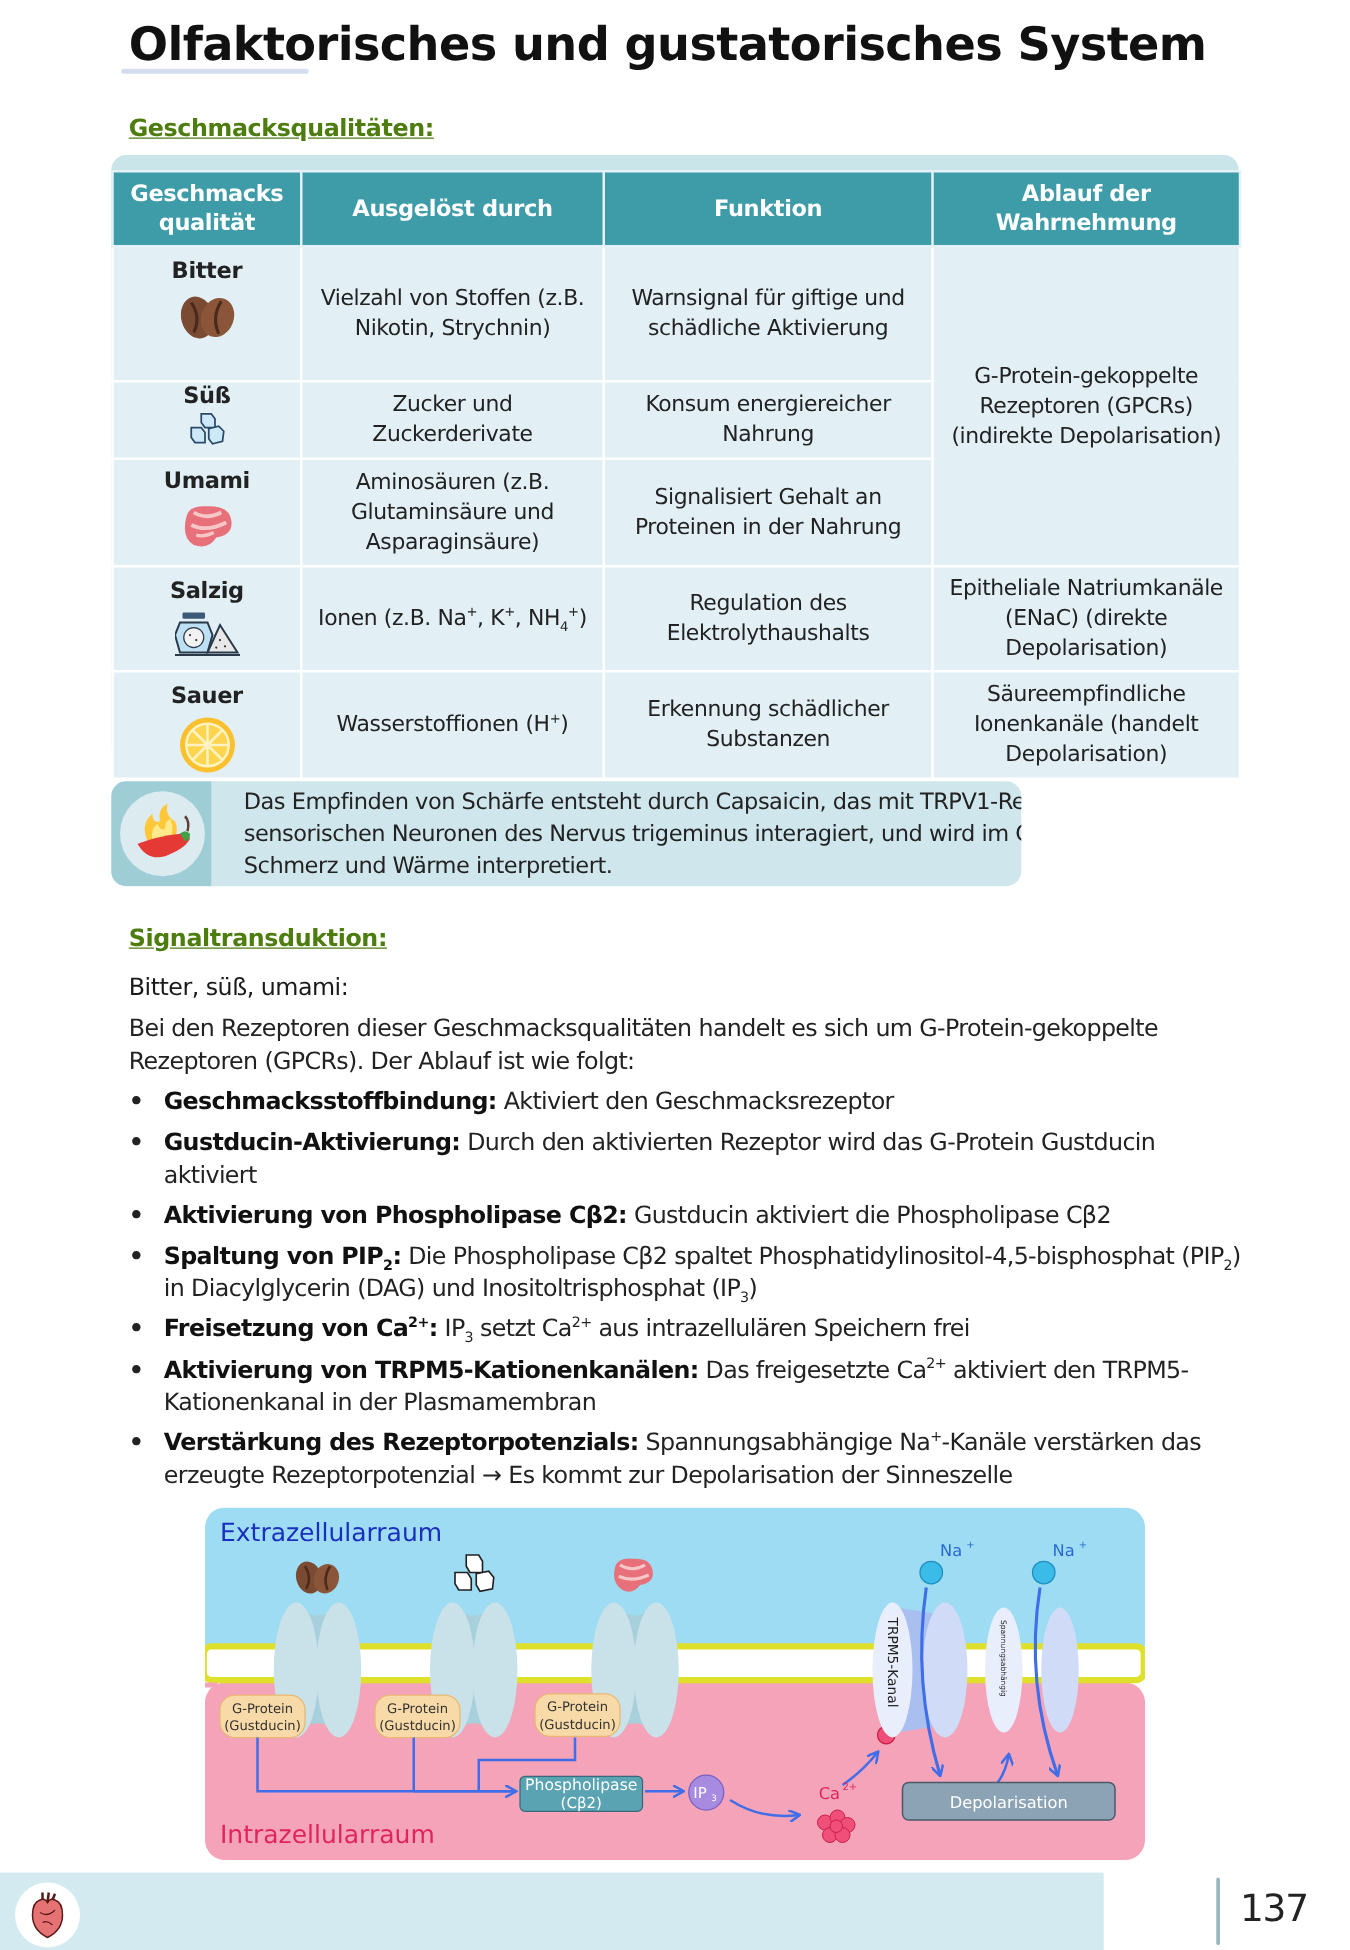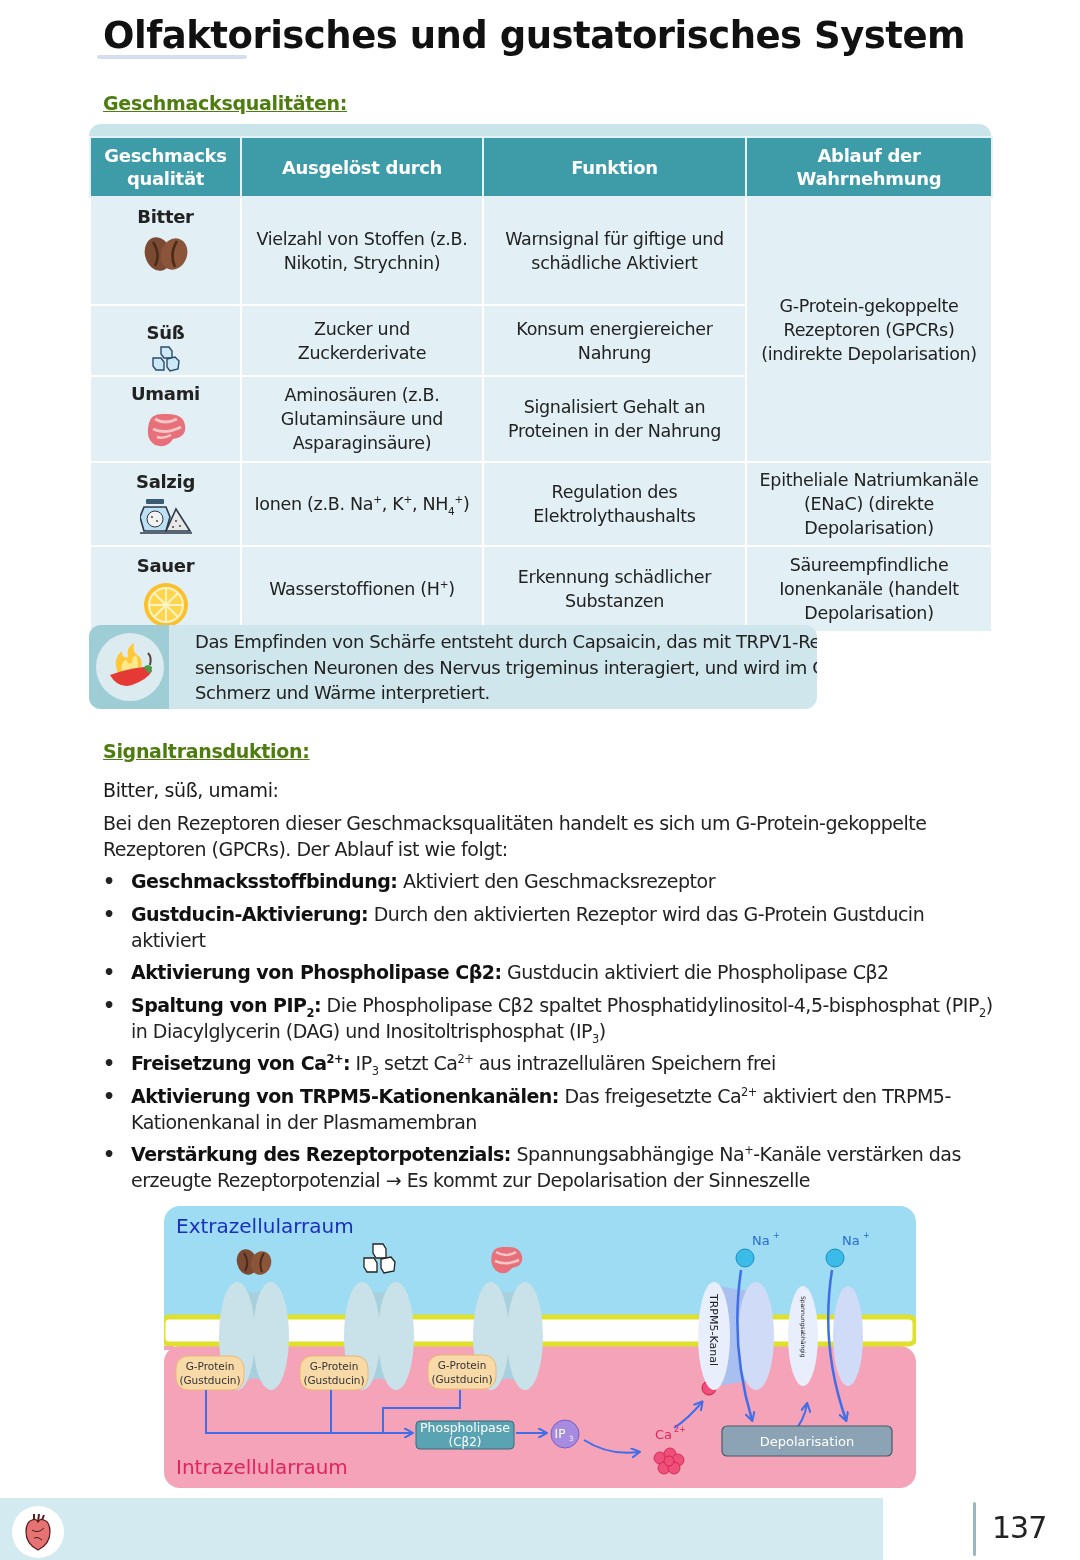--- a/index.html
+++ b/index.html
@@ -98,25 +98,25 @@
       <td class="q">
         <span class="q-name">Bitter</span>
         <svg class="q-icon" width="50" height="42" viewBox="0 0 50 42">
           <ellipse cx="17" cy="22" rx="13" ry="17" fill="#7a4a32" transform="rotate(-15 17 22)"></ellipse>
           <ellipse cx="33" cy="22" rx="13" ry="16" fill="#8a5538" transform="rotate(20 33 22)"></ellipse>
           <path d="M12 10 Q20 22 14 34" stroke="#4a2a1a" stroke-width="2.5" fill="none"></path>
           <path d="M36 9 Q28 22 34 35" stroke="#4a2a1a" stroke-width="2.5" fill="none"></path>
         </svg>
       </td>
       <td>Vielzahl von Stoffen (z.B. Nikotin, Strychnin)</td>
-      <td>Warnsignal für giftige und schädliche Aktiviert</td>
+      <td>Warnsignal für giftige und schädliche Aktivierung</td>
       <td rowspan="3">G-Protein-gekoppelte Rezeptoren (GPCRs) (indirekte Depolarisation)</td>
     </tr>
     <tr style="height:62px">
-      <td class="q" style="padding-top:16px">
+      <td class="q" style="padding-top:0">
         <span class="q-name">Süß</span>
         <svg class="q-icon" style="margin-top:1px" width="32" height="28" viewBox="0 0 32 28">
           <g fill="#cde9f7" stroke="#2a4a6a" stroke-width="1.4">
             <path d="M11 2 L19 2 L22 6 L22 13 L14 13 L11 9 Z"></path>
             <path d="M3 13 L11 13 L14 17 L14 25 L6 25 L3 21 Z"></path>
             <path d="M17 14 L25 12 L29 16 L28 24 L20 26 L17 22 Z"></path>
           </g>
         </svg>
       </td>
       <td>Zucker und Zuckerderivate</td>

